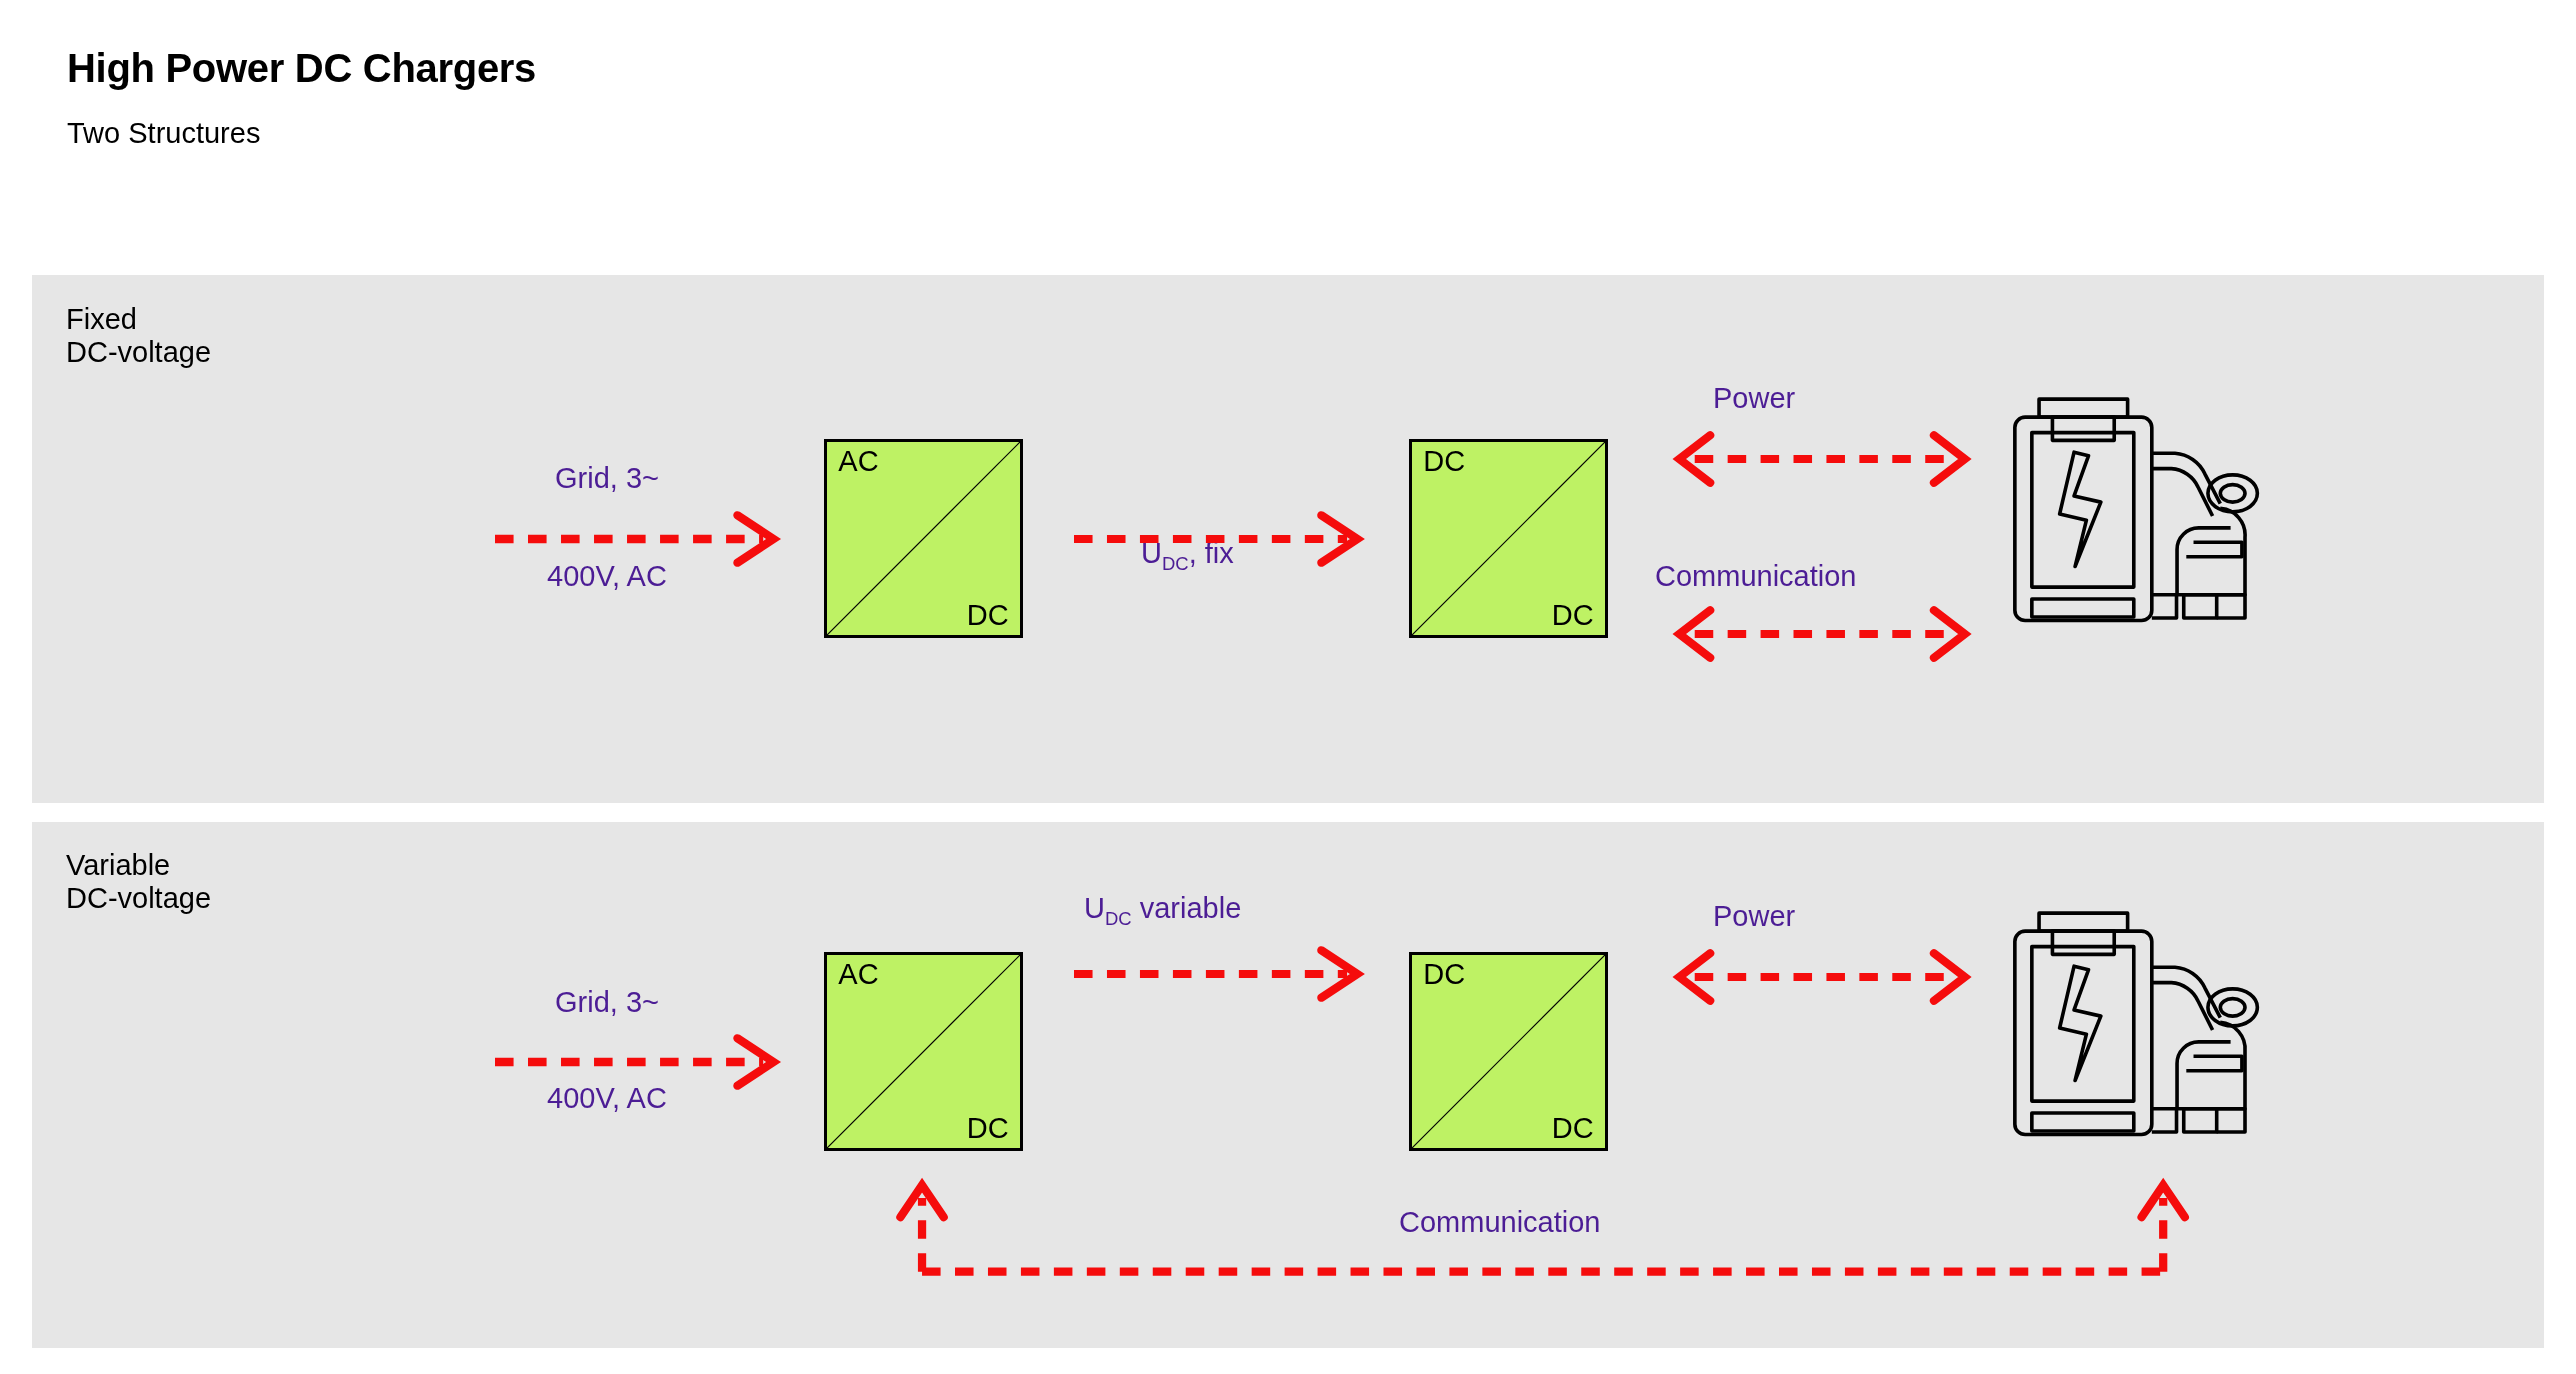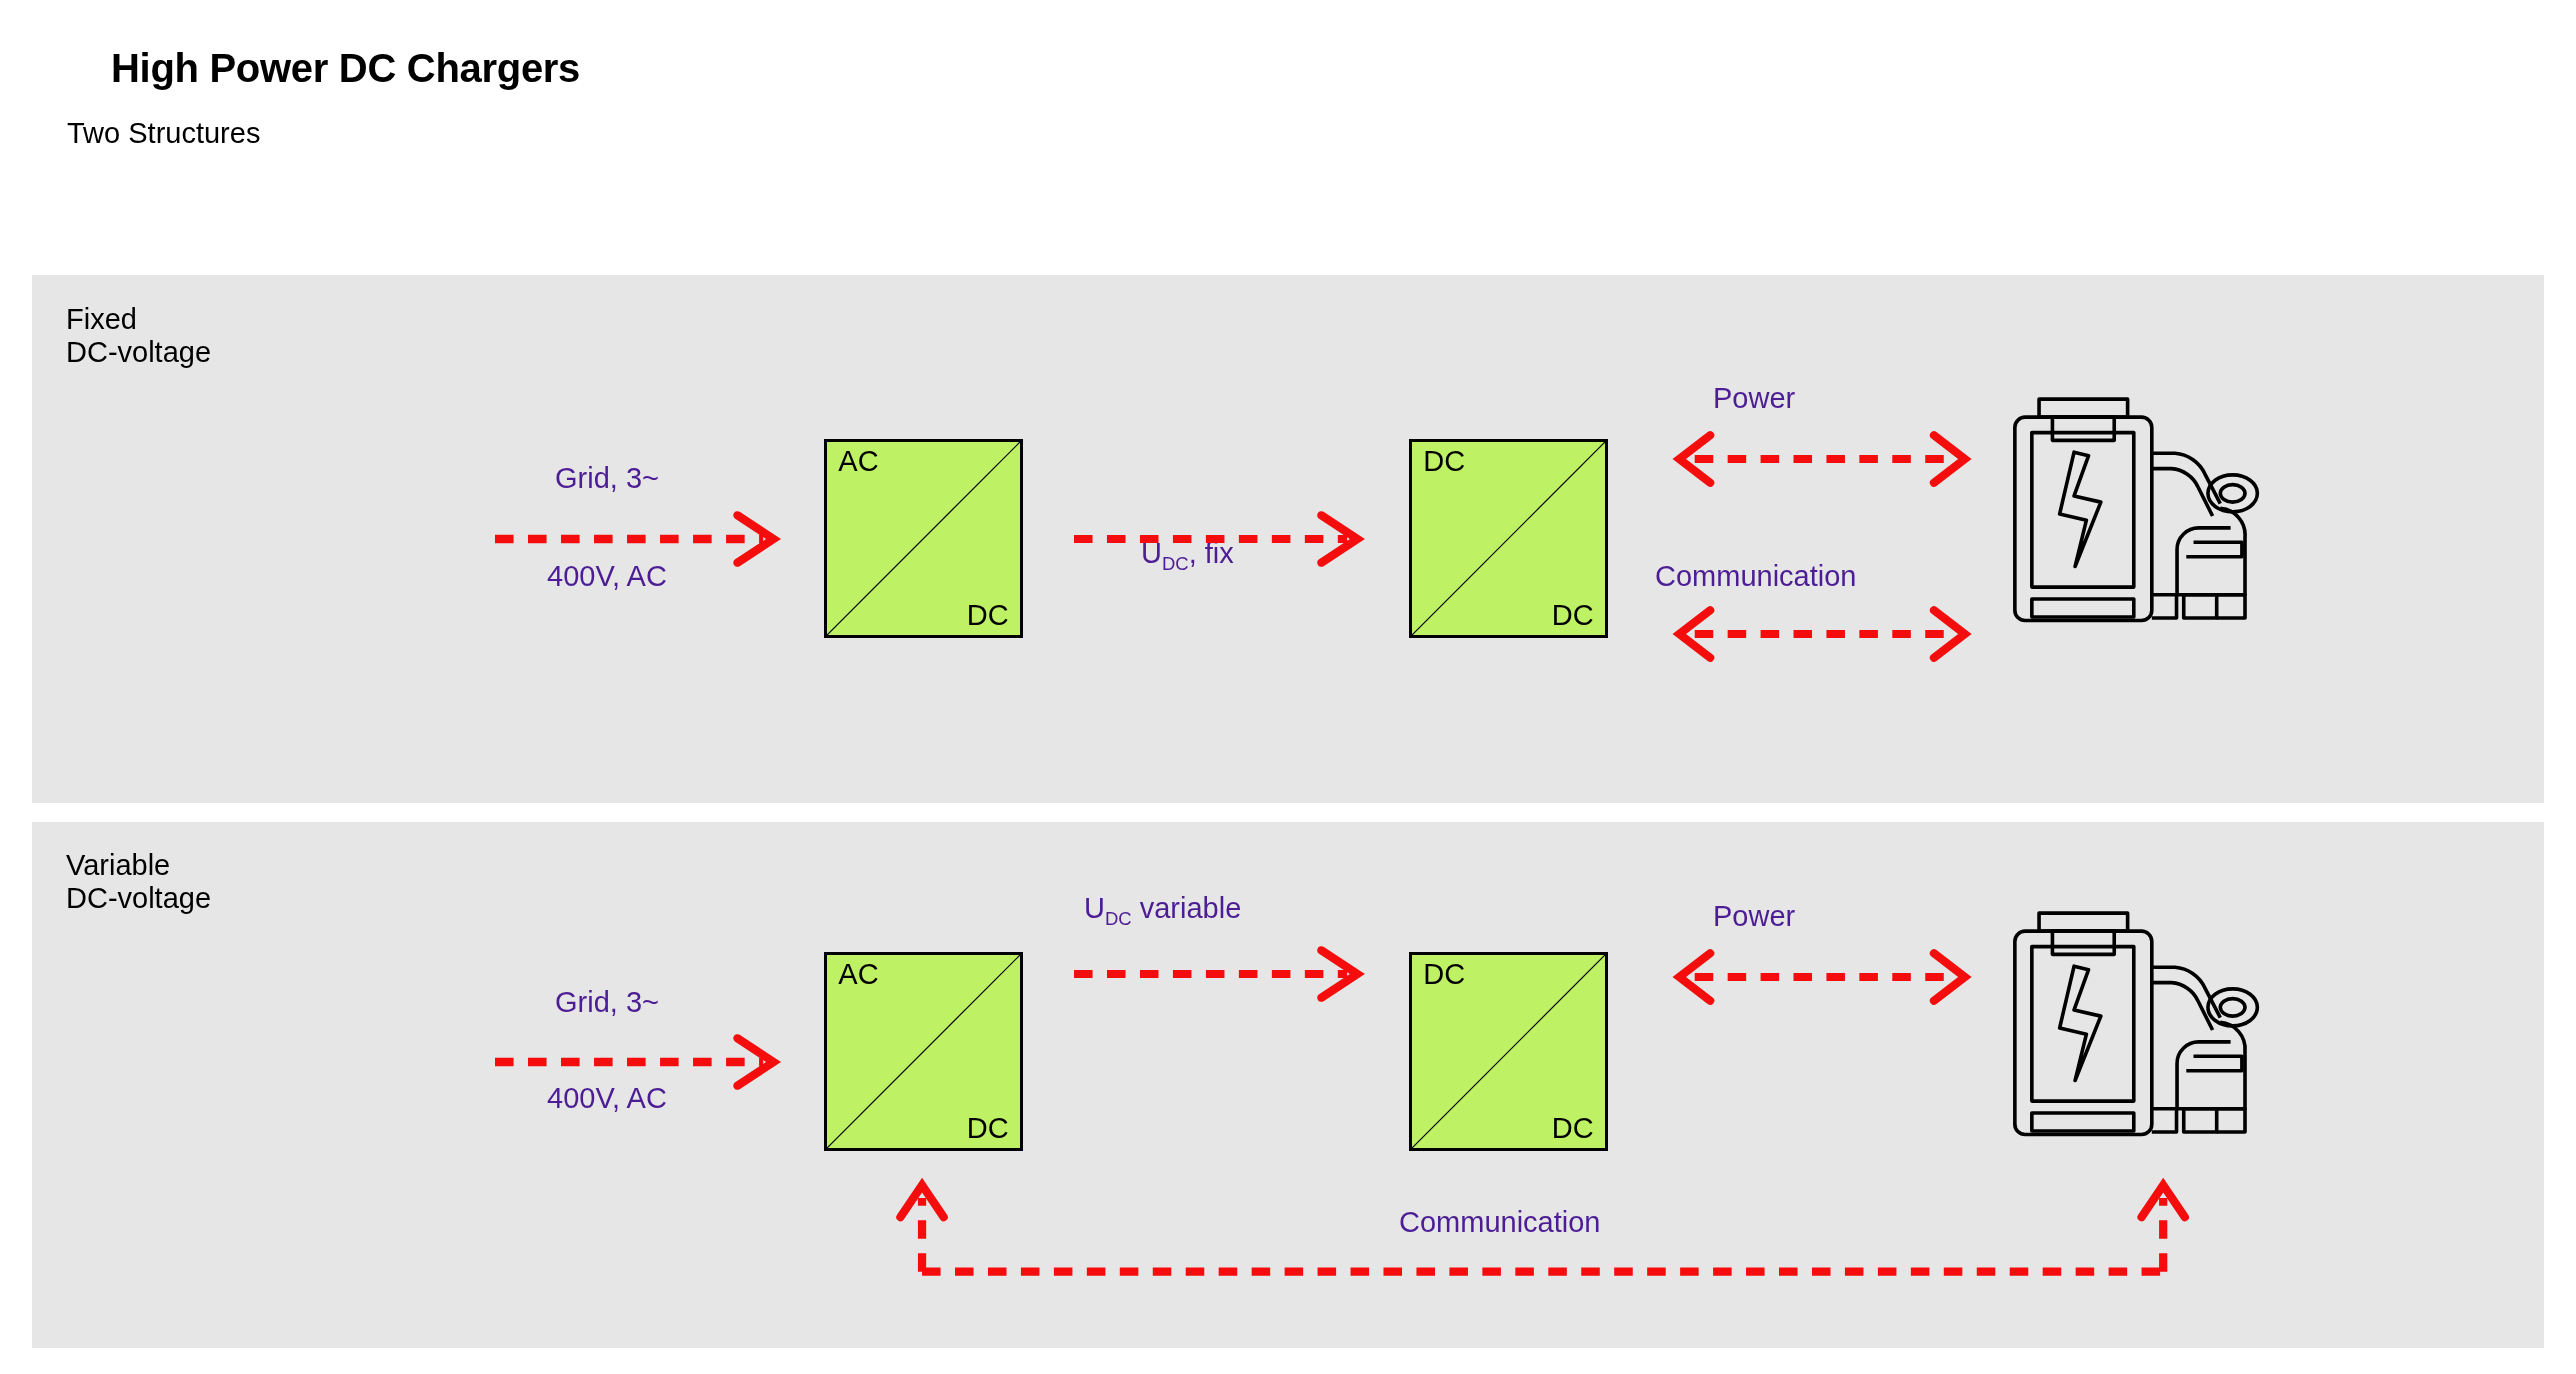--- a/index.html
+++ b/index.html
@@ -19,21 +19,20 @@
   
   #page-title {
     position: absolute;
     left: 67px;
     top: 46px;
     font-size: 40px;
     font-weight: bold;
     color: #000000;
     letter-spacing: -0.3px;
     white-space: nowrap;
-    margin-left: 44px;
   }
   #page-subtitle {
     position: absolute;
     left: 67px;
     top: 117px;
     font-size: 29px;
     font-weight: normal;
     color: #000000;
     white-space: nowrap;
   }

